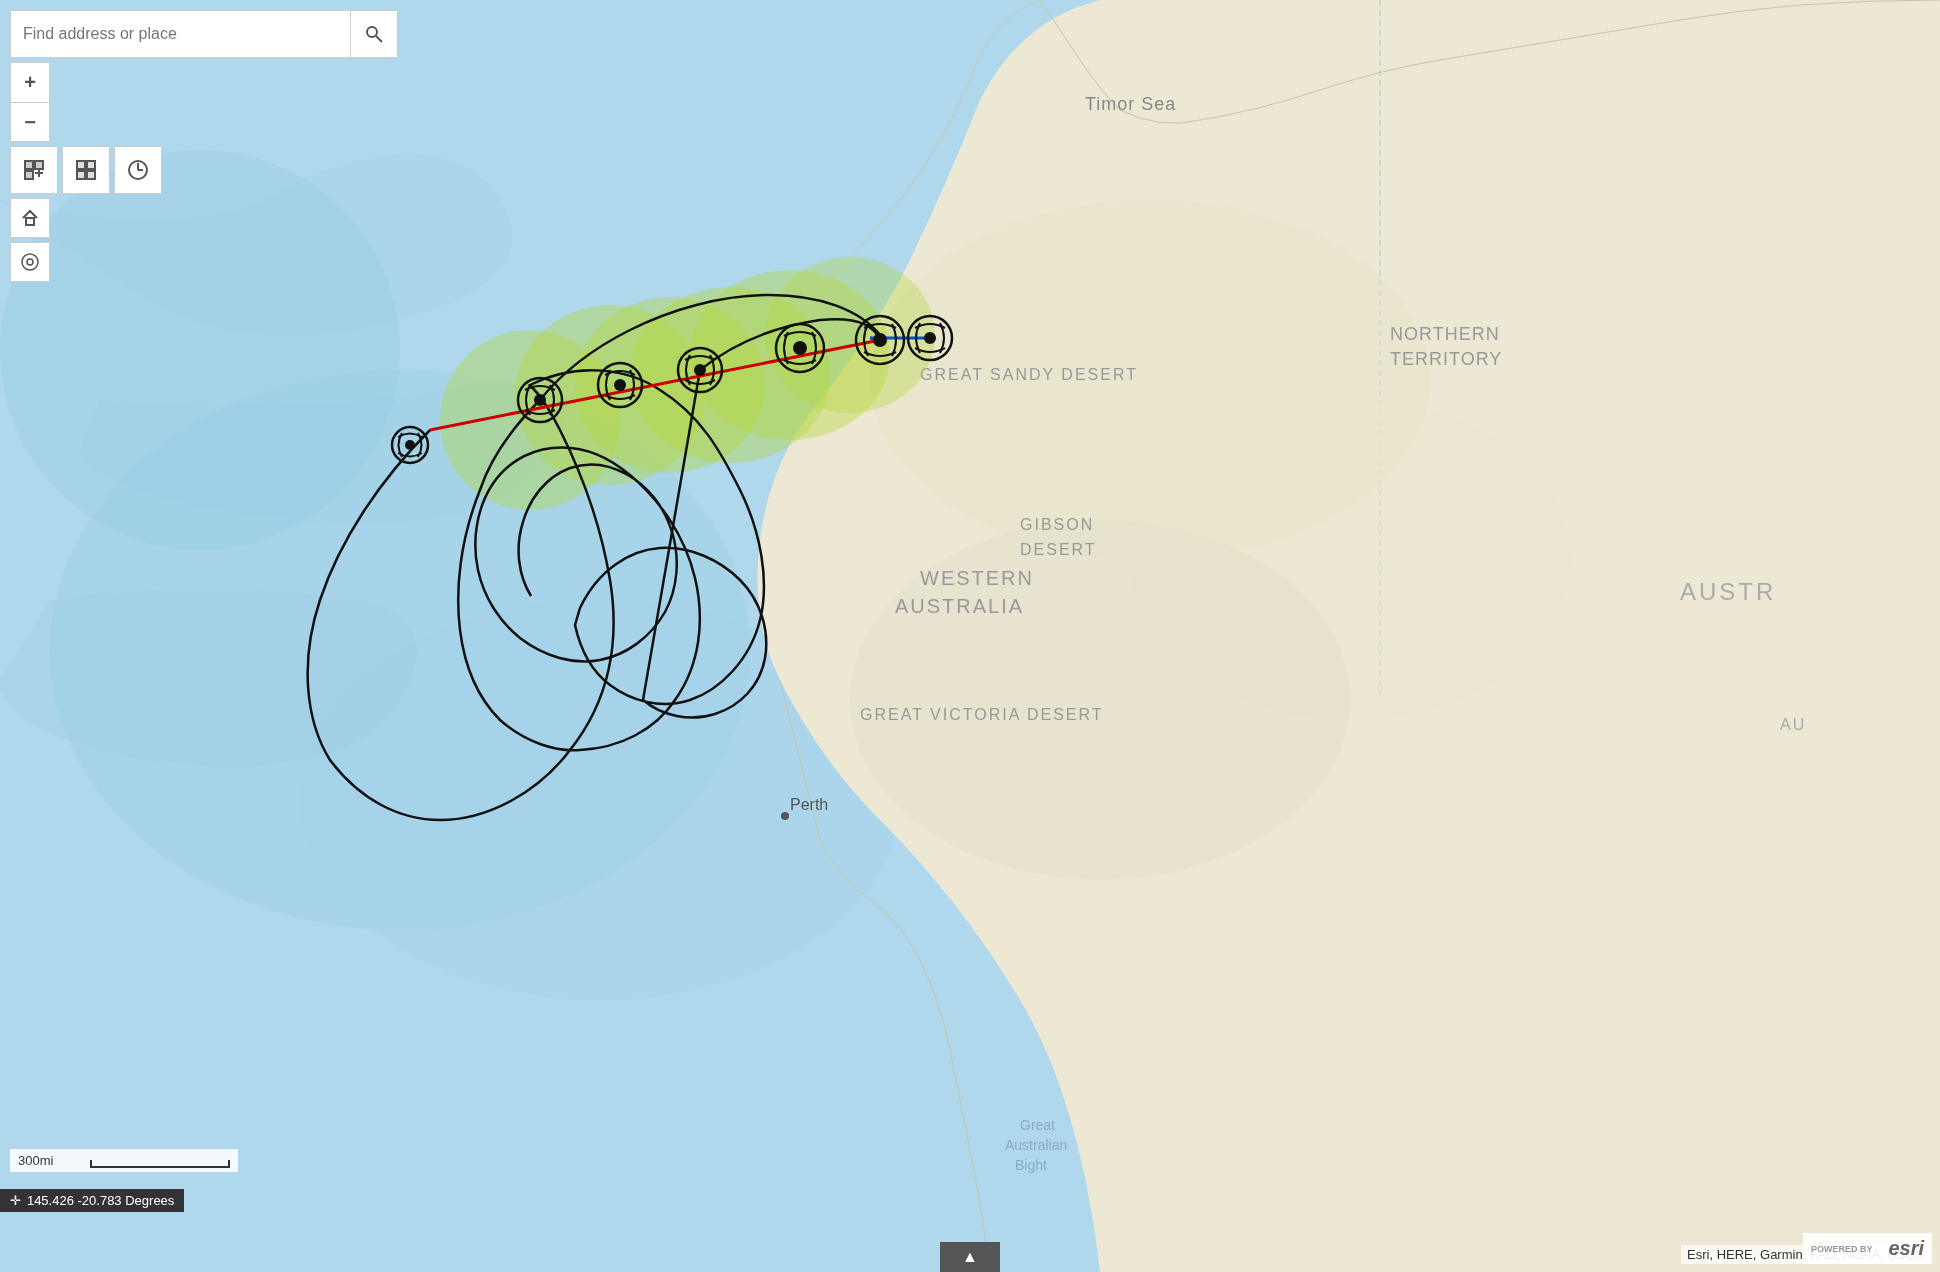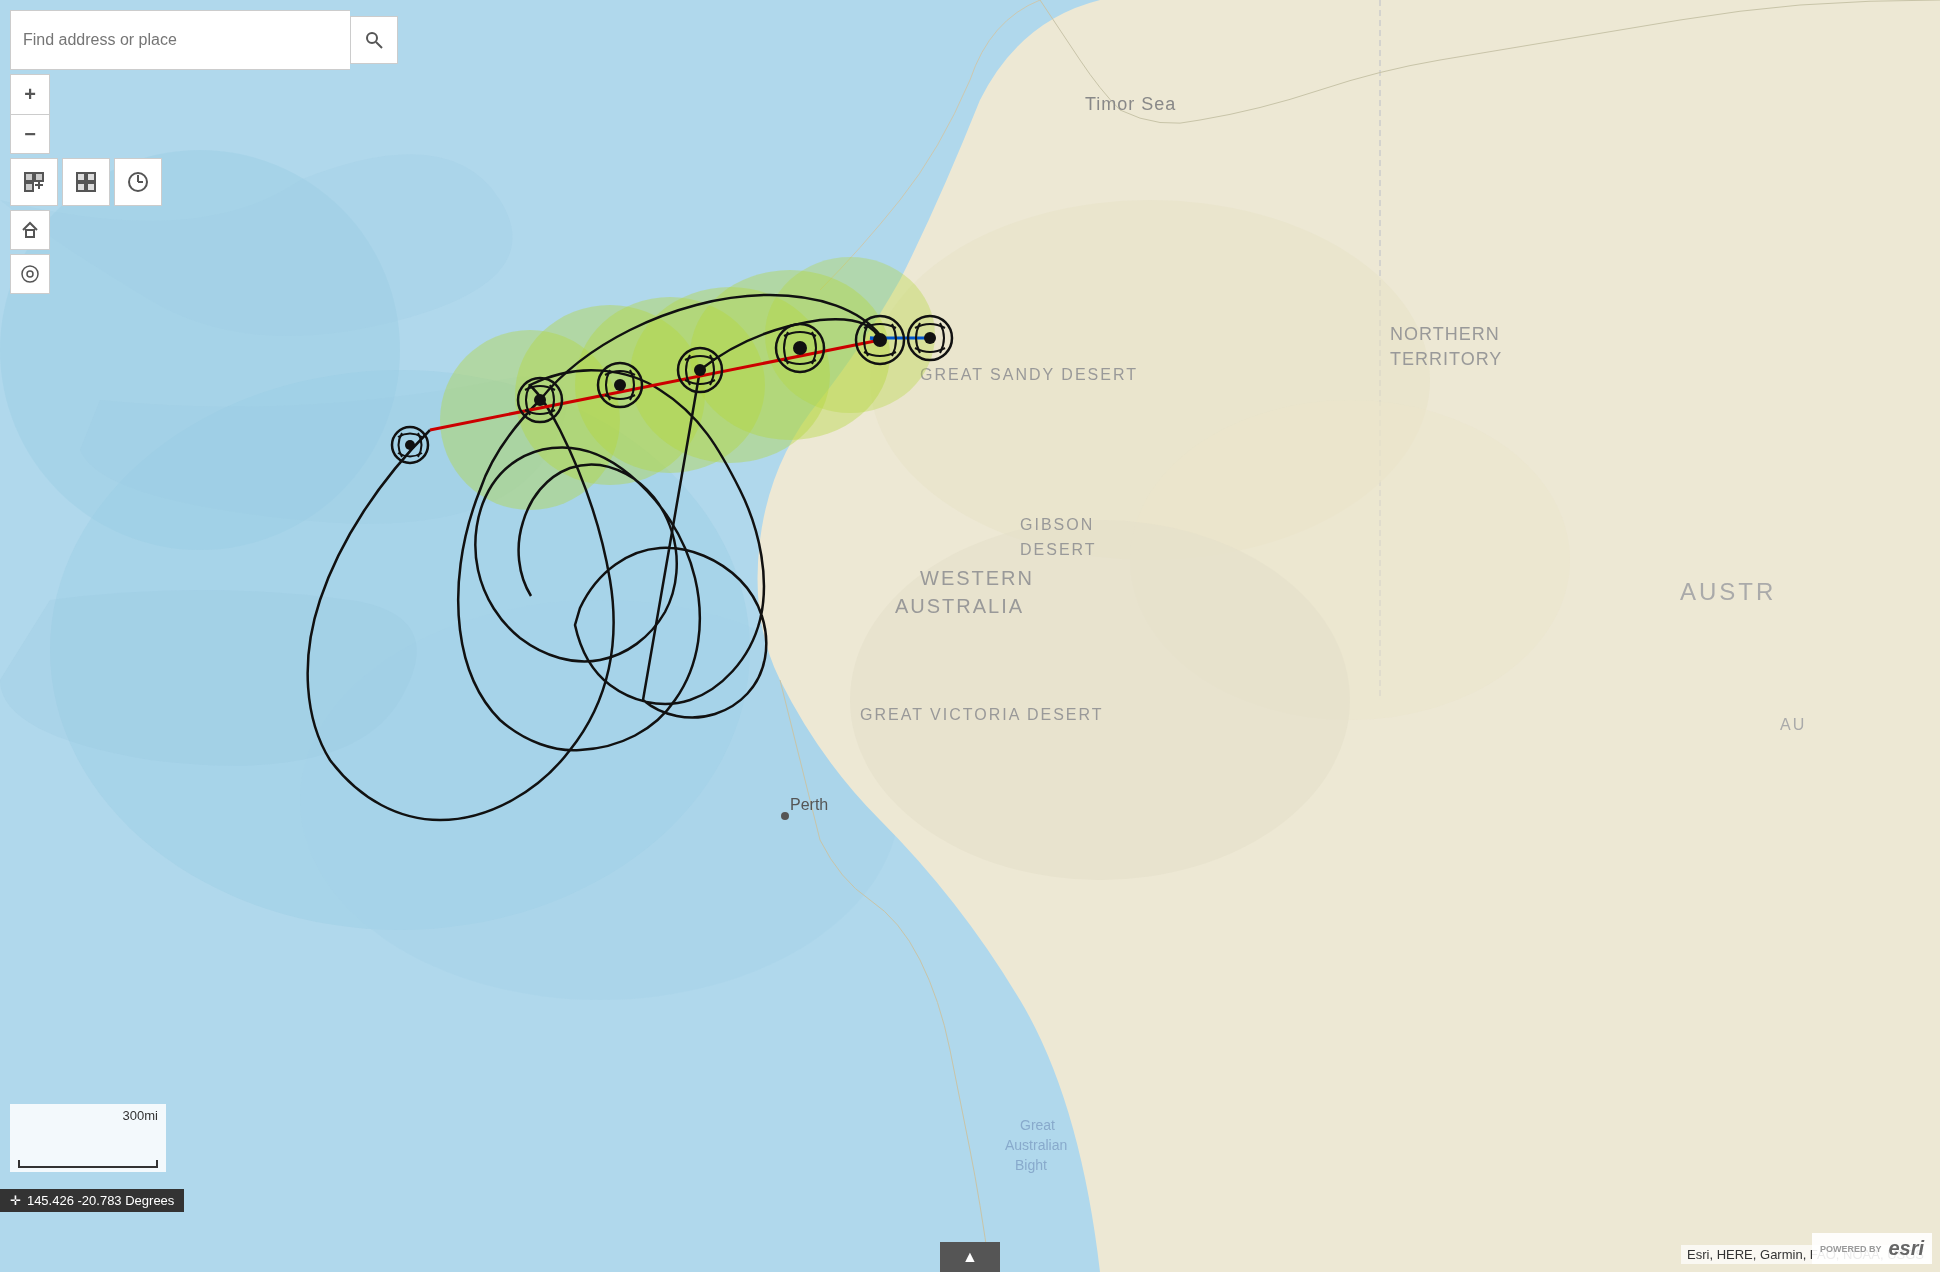--- a/index.html
+++ b/index.html
@@ -32,21 +32,21 @@
     }
 
     .search-row {
       display: flex;
       align-items: center;
       gap: 0;
     }
 
     .search-input {
       width: 340px;
-      height: 60px;
+      height: 48px;
       border: 1px solid #ccc;
       border-right: none;
       padding: 0 12px;
       font-size: 16px;
       background: white;
       outline: none;
     }
 
     .search-btn {
       width: 48px;
@@ -135,21 +135,20 @@
       left: 10px;
       z-index: 100;
       background: rgba(255,255,255,0.85);
       padding: 4px 8px;
       font-size: 13px;
       color: #333;
     }
 
     .scale-line {
       display: flex;
-      flex-direction: column;
       align-items: flex-end;
       gap: 37px;
     }
 
     .scale-ruler {
       width: 140px;
       height: 8px;
       border: 2px solid #333;
       border-top: none;
       display: flex;
@@ -459,21 +458,21 @@
 
   <div class="coordinates-bar">
     <span>✛</span>
     <span>145.426 -20.783 Degrees</span>
   </div>
 
   <div class="attribution">
     <span>Esri, HERE, Garmin, FAO, NOAA, USGS</span>
   </div>
 
-  <div style="position:absolute; bottom:8px; right:8px; z-index:100; background:rgba(255,255,255,0.9); padding:4px 8px; display:flex; align-items:center; gap:7px;">
+  <div style="position:absolute; bottom:8px; right:8px; z-index:100; background:rgba(255,255,255,0.9); padding:4px 8px; display:flex; align-items:center; gap:16px;">
     <span style="font-size:9px; color:#999; font-weight:bold;">POWERED BY</span>
     <span style="font-size:20px; color:#666; font-style:italic; font-weight:bold;">esri</span>
   </div>
 
   <button class="expand-btn">
     <span>▲</span>
   </button>
 
 </div>
 

